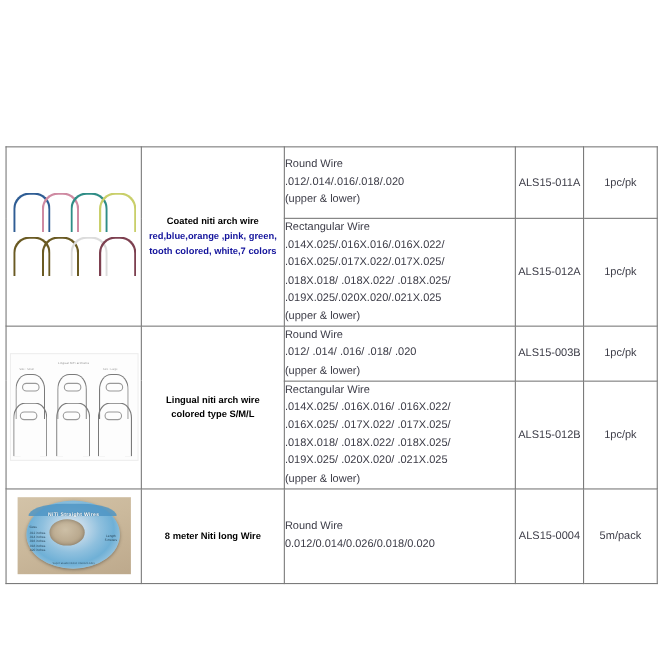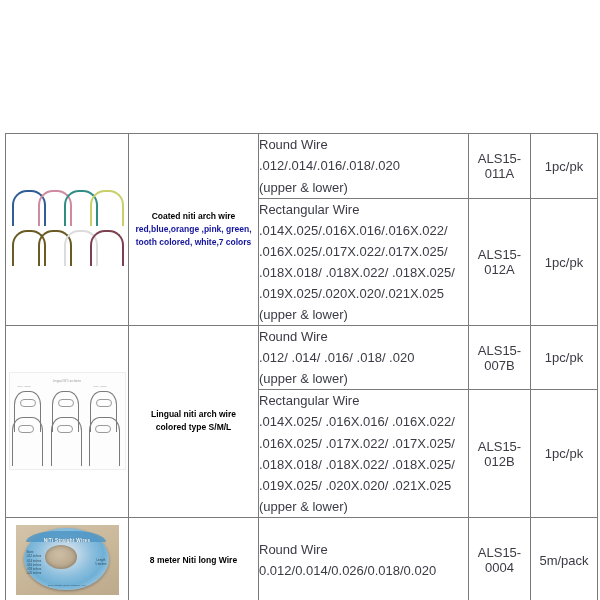--- a/index.html
+++ b/index.html
@@ -43,29 +43,29 @@
     font-size: 8.5px;
     font-weight: bold;
     color: #000000;
     line-height: 1.55;
     padding: 4px 3px;
   }
   .name-colored {
     color: #13139c;
   }
   .cell-spec {
-    font-size: 13px;
+    font-size: 10px;
     color: #3b3b46;
     line-height: 1.62;
     padding: 5px 0 5px 5px;
     text-align: left;
   }
   .cell-code, .cell-pack {
     text-align: center;
-    font-size: 13px;
+    font-size: 10px;
     color: #3b3b46;
   }
   .cell-img {
     padding: 3px;
     text-align: center;
   }
 
   
   .archwire-photo {
     width: 115px;
@@ -305,21 +305,21 @@
       <td class="cell-name" rowspan="2">
         <div>Lingual niti arch wire</div>
         <div>colored type  S/M/L</div>
       </td>
 
       <td class="cell-spec">
         <div>Round Wire</div>
         <div>.012/ .014/ .016/ .018/ .020</div>
         <div>(upper &amp; lower)</div>
       </td>
-      <td class="cell-code">ALS15-007B</td>
+      <td class="cell-code">ALS15-003B</td>
       <td class="cell-pack">1pc/pk</td>
     </tr>
 
     <tr style="height:69px">
       <td class="cell-spec">
         <div>Rectangular Wire</div>
         <div>.014X.025/ .016X.016/ .016X.022/</div>
         <div>.016X.025/ .017X.022/ .017X.025/</div>
         <div>.018X.018/ .018X.022/ .018X.025/</div>
         <div>.019X.025/ .020X.020/ .021X.025</div>

